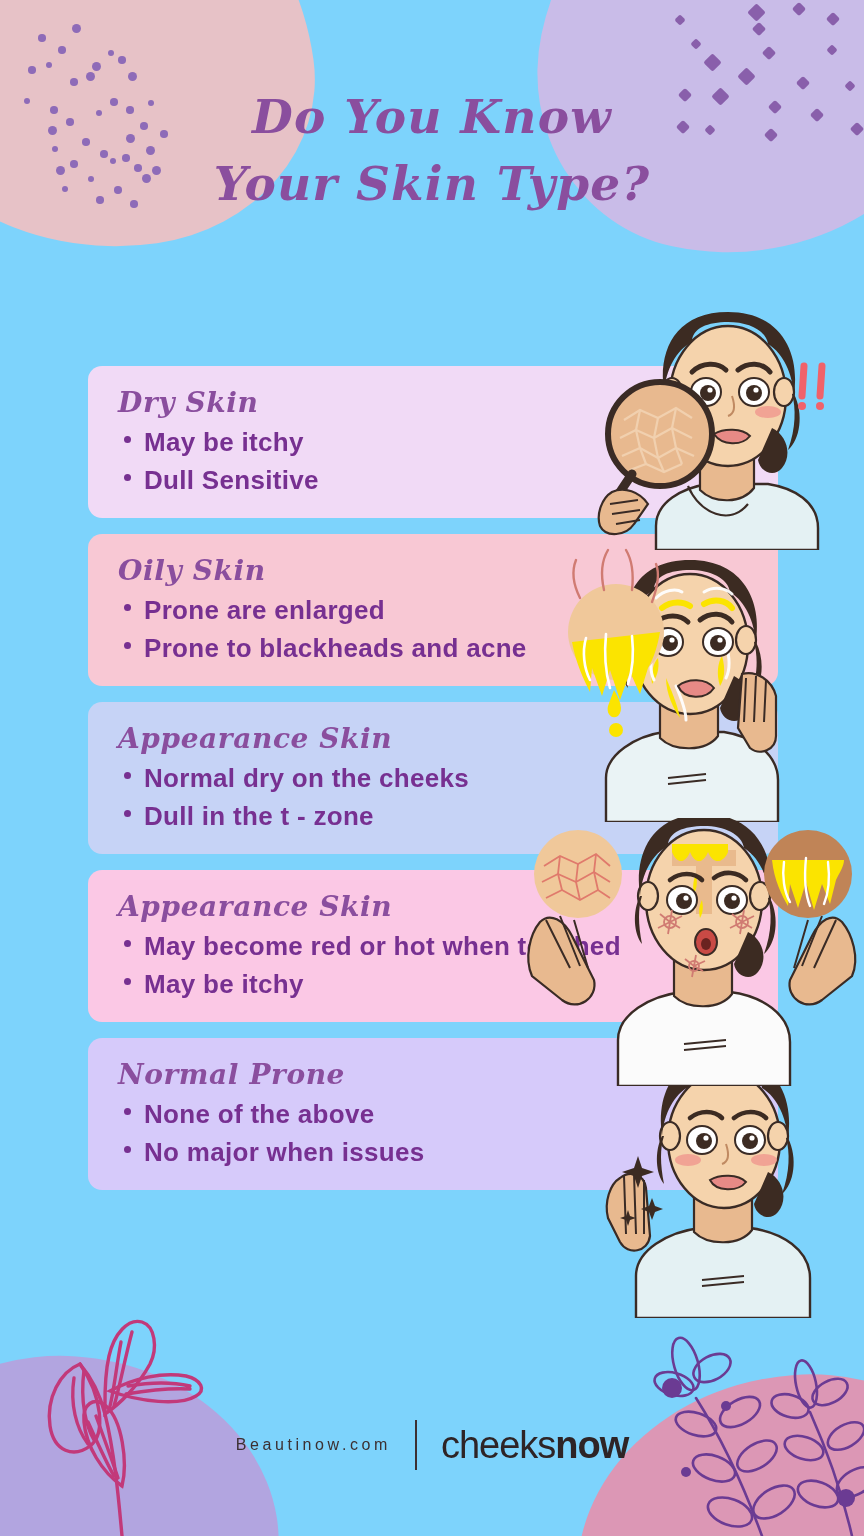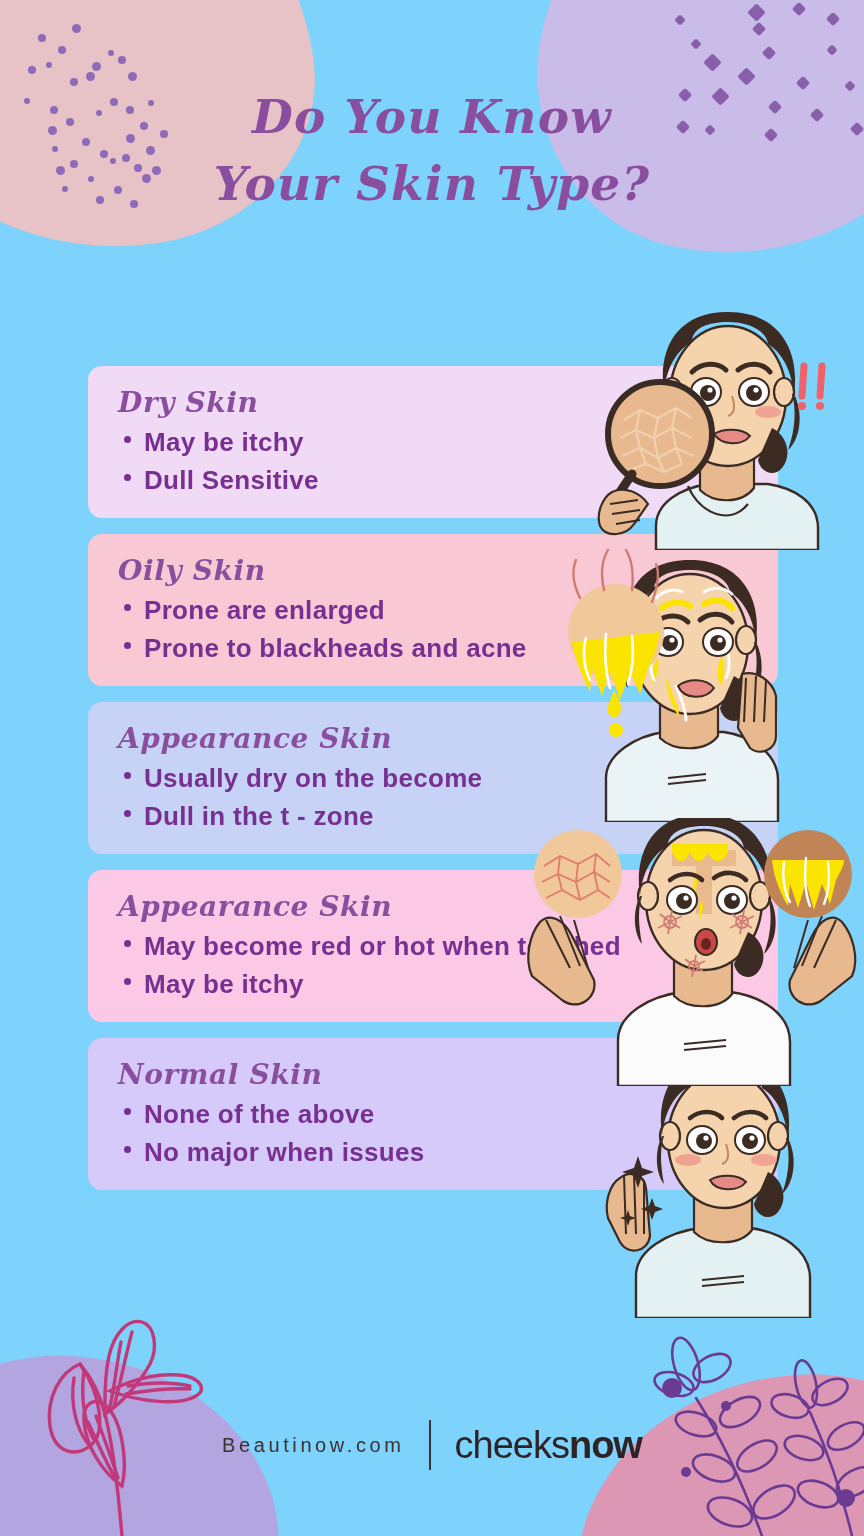--- a/index.html
+++ b/index.html
@@ -74,21 +74,21 @@
     width:7px; height:7px; border-radius:50%;
     background:#773091;
   }
 
   
   .illus { position:absolute; z-index:5; }
 
   
   #footer { position:absolute; left:0; bottom:66px; width:864px;
     display:flex; align-items:center; justify-content:center; gap:24px; z-index:6; }
-  #footer-site { font-size:20px; letter-spacing:3.6px; color:#3C3032; }
+  #footer-site { font-size:16px; letter-spacing:3.6px; color:#3C3032; }
   #footer-divider { width:2px; height:50px; background:#3C3032; }
   #footer-logo { font-size:38px; color:#2E2426; letter-spacing:-1px; display:flex; align-items:baseline; }
   #footer-logo .lo-light { font-weight:300; }
   #footer-logo .lo-bold  { font-weight:bold; }
 </style>
 </head>
 <body>
 
 <div id="page">
 
@@ -219,33 +219,33 @@
       <div class="card" style="background: rgb(248, 200, 212);">
         <div class="card-title">Oily Skin</div>
         <ul class="bullets">
           <li>Prone are enlarged</li>
           <li>Prone to blackheads and acne</li>
         </ul>
       </div>
       <div class="card" style="background: rgb(198, 211, 246);">
         <div class="card-title">Appearance Skin</div>
         <ul class="bullets">
-          <li>Usually dry on the become</li>
+          <li>Normal dry on the cheeks</li>
           <li>Dull in the t - zone</li>
         </ul>
       </div>
       <div class="card" style="background: rgb(251, 200, 229);">
         <div class="card-title">Appearance Skin</div>
         <ul class="bullets">
           <li>May become red or hot when touched</li>
           <li>May be itchy</li>
         </ul>
       </div>
       <div class="card" style="background: rgb(214, 202, 250);">
-        <div class="card-title">Normal Skin</div>
+        <div class="card-title">Normal Prone</div>
         <ul class="bullets">
           <li>None of the above</li>
           <li>No major when issues</li>
         </ul>
       </div>
     </div>
 
   <svg class="illus" style="left:596px; top:288px; width:268px; height:262px;" viewBox="0 0 268 262">
     <defs>
         <clipPath id="cp1">

